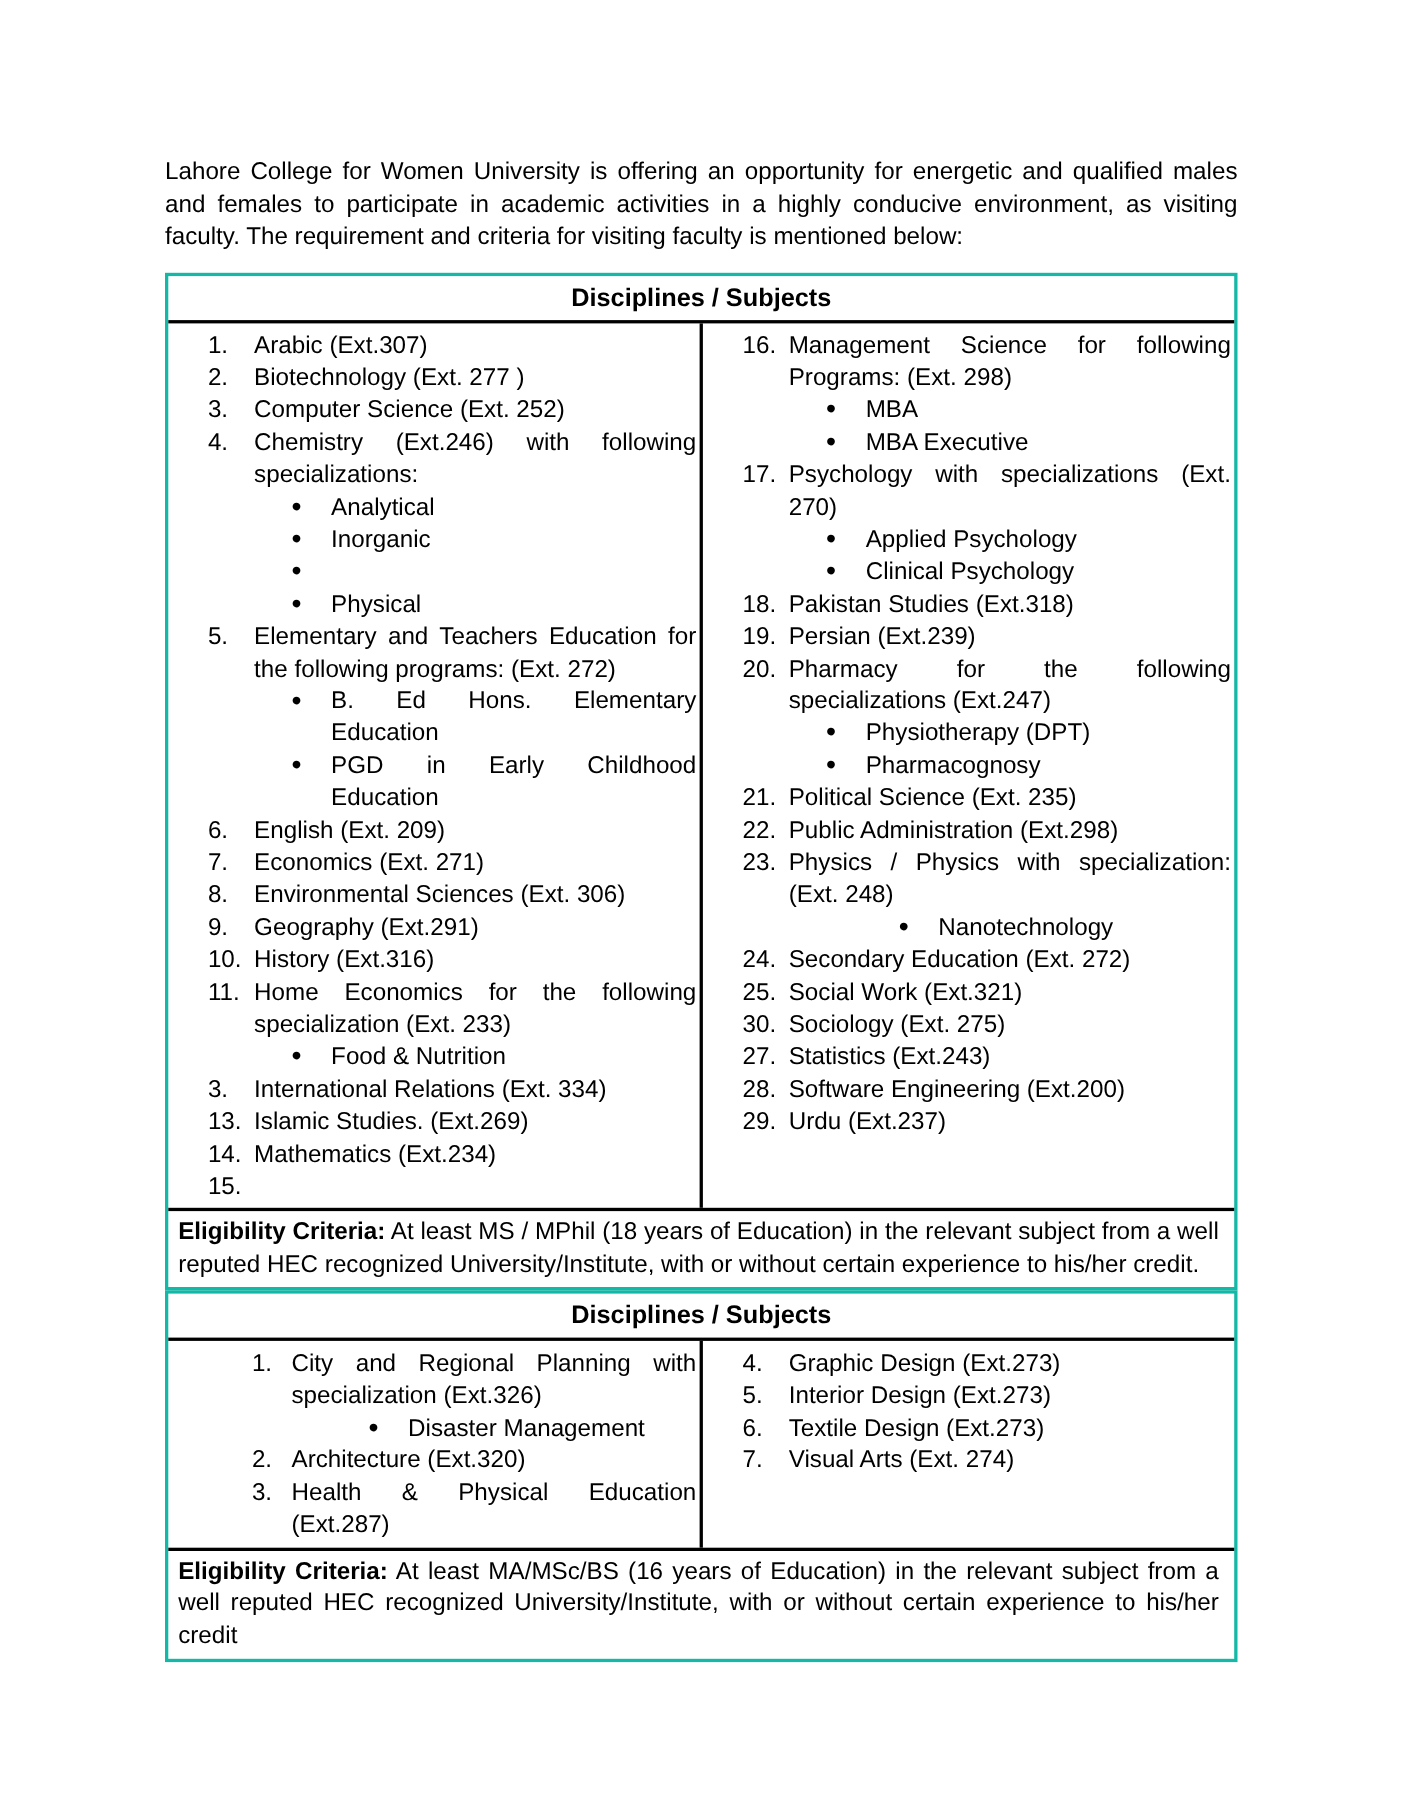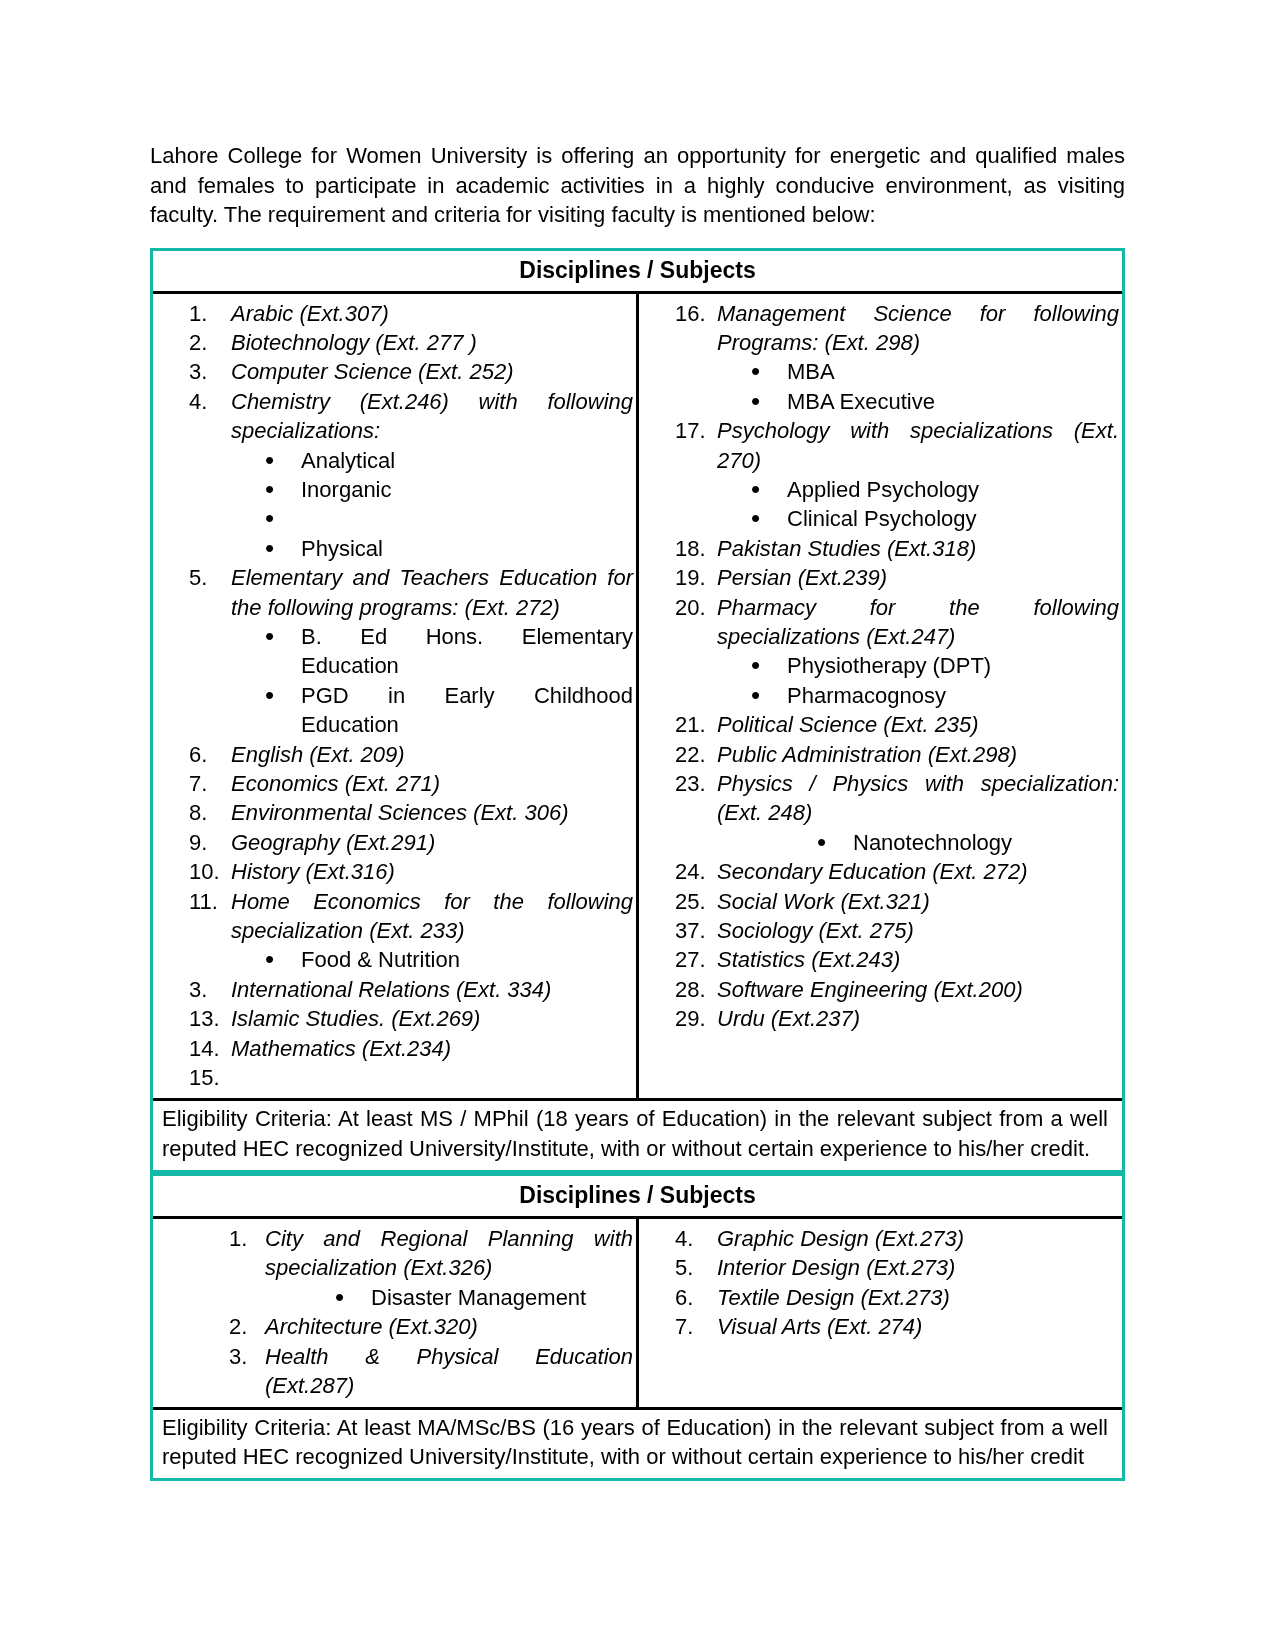--- a/index.html
+++ b/index.html
@@ -59,21 +59,20 @@
   .item { display: flex; }
   .item .num {
     flex: 0 0 42px;
     margin-left: 36px;
   }
   .item .txt {
     flex: 1 1 auto;
     min-width: 0;
     text-align: justify;
     padding-right: 3px;
-    font-style: italic;
   }
   
   .t2l .item .num {
     flex-basis: 36px;
     margin-left: 76px;
   }
   
   .bullet-row { display: flex; }
   .bullet-row .bmark {
     flex: 0 0 36px;
@@ -90,21 +89,21 @@
   .bullet-row.deep .bmark { margin-left: 178px; }
   .t2l .bullet-row .bmark { margin-left: 148px; }
   .t2l .bullet-row.deep .bmark { margin-left: 182px; }
   .eligibility {
     border-top: 3px solid #000000;
     padding: 3px 14px 6px 9px;
     font-size: 22px;
     line-height: 29.8px;
     text-align: justify;
   }
-  .eligibility b { font-weight: normal; }
+  .eligibility b { font-weight: bold; }
 </style>
 </head>
 <body>
 
 <div class="page">
 
   <p class="intro">Lahore College for Women University is offering an opportunity for energetic and qualified males and females to participate in academic activities in a highly conducive environment, as visiting faculty. The requirement and criteria for visiting faculty is mentioned below:</p>
 
   <section class="disc-table">
     <div class="table-header">Disciplines / Subjects</div>
@@ -260,21 +259,21 @@
           </div>
           <div class="item">
             <span class="num">24.</span>
             <div class="txt">Secondary Education (Ext. 272)</div>
           </div>
           <div class="item">
             <span class="num">25.</span>
             <div class="txt">Social Work (Ext.321)</div>
           </div>
           <div class="item">
-            <span class="num">37.</span>
+            <span class="num">30.</span>
             <div class="txt">Sociology (Ext. 275)</div>
           </div>
           <div class="item">
             <span class="num">27.</span>
             <div class="txt">Statistics (Ext.243)</div>
           </div>
           <div class="item">
             <span class="num">28.</span>
             <div class="txt">Software Engineering (Ext.200)</div>
           </div>

